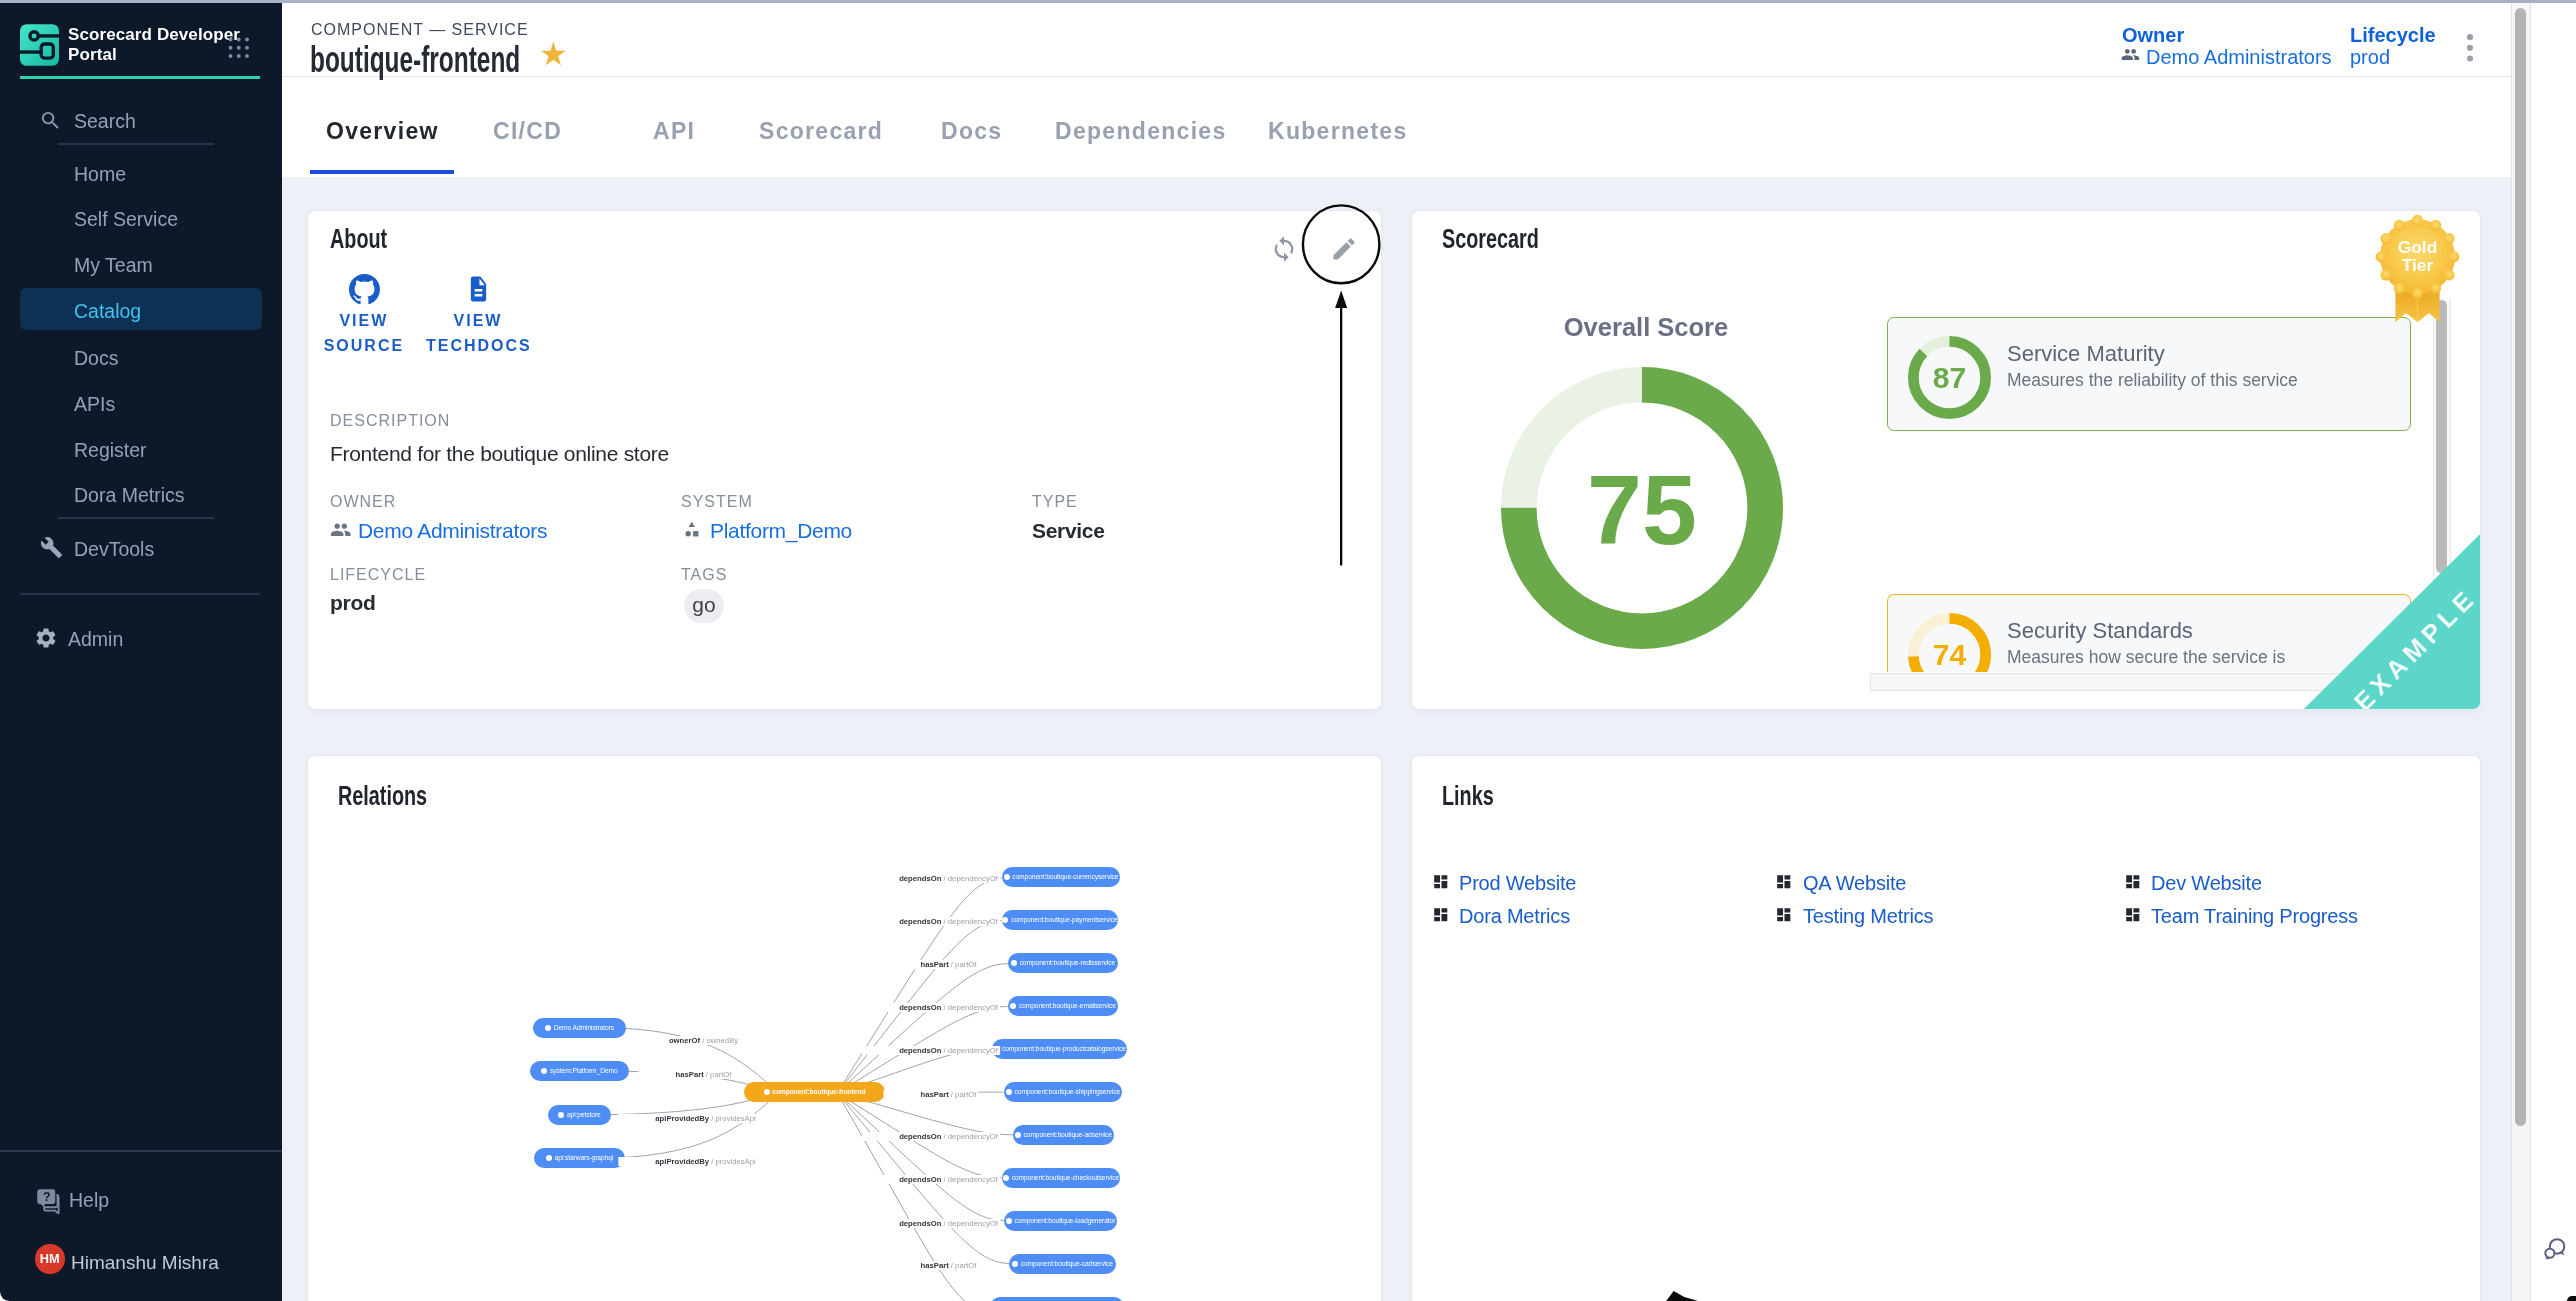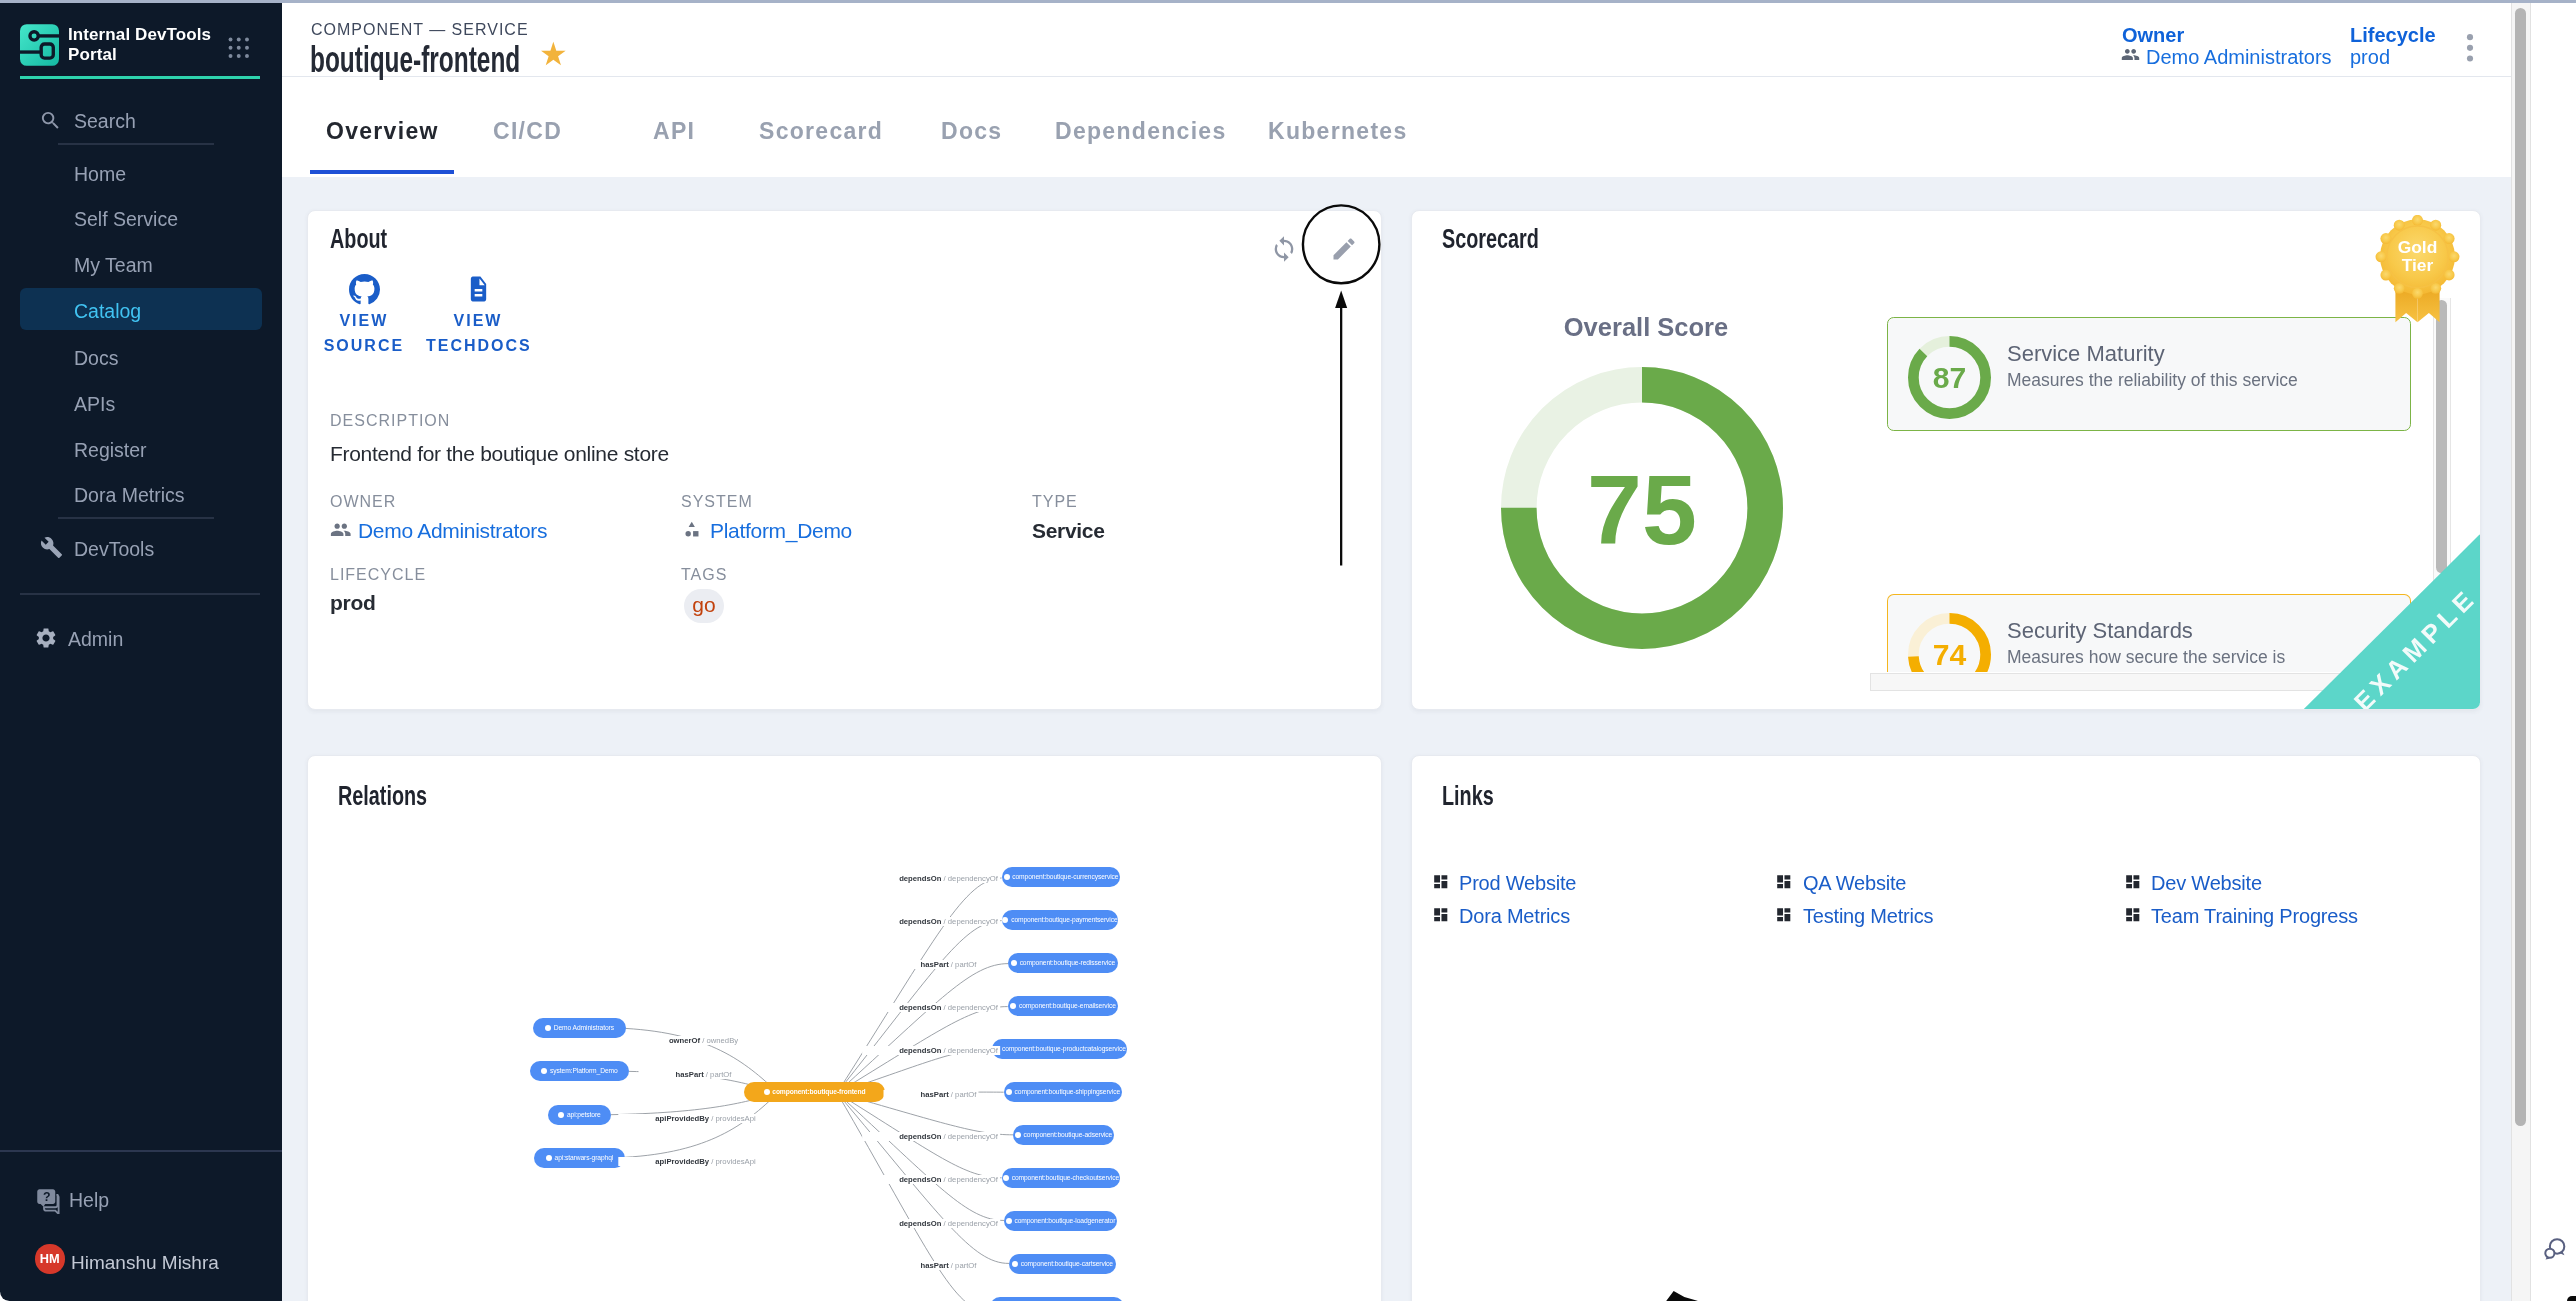--- a/index.html
+++ b/index.html
@@ -64,21 +64,21 @@
       <stop offset="0" stop-color="#45e6ca"></stop>
           <stop offset="1" stop-color="#14b9a2"></stop>
       </linearGradient>
     </defs>
     <rect x="0" y="0" width="58" height="62" rx="10" fill="url(#lg2)"></rect>
     <circle cx="21" cy="17.5" r="6.2" fill="none" stroke="#0d1929" stroke-width="5"></circle>
     <rect x="26.5" y="15" width="31.5" height="5" fill="#0d1929"></rect>
     <rect x="0" y="39" width="33" height="5" fill="#0d1929"></rect>
     <rect x="31.5" y="29.5" width="18" height="21" rx="5" fill="none" stroke="#0d1929" stroke-width="5"></rect>
   </svg>
-  <div class="abs" id="apptitle">Internal DevTools Portal</div>
+  <div class="abs" id="apptitle">Scorecard Developer Portal</div>
   <svg class="abs" id="gridots" width="21.5" height="21.5" viewBox="0 0 34 34" fill="#7e8a9d">
     <circle cx="4" cy="4" r="3.1"></circle>
       <circle cx="17" cy="4" r="3.1"></circle>
       <circle cx="30" cy="4" r="3.1"></circle>
     <circle cx="4" cy="17" r="3.1"></circle>
       <circle cx="17" cy="17" r="3.1"></circle>
       <circle cx="30" cy="17" r="3.1"></circle>
     <circle cx="4" cy="30" r="3.1"></circle>
       <circle cx="17" cy="30" r="3.1"></circle>
       <circle cx="30" cy="30" r="3.1"></circle>
@@ -176,21 +176,21 @@
     <path d="M12 3l3.5 6h-7L12 3z"></path>
       <circle cx="8" cy="16.5" r="3"></circle>
       <rect x="13.5" y="13.5" width="6" height="6"></rect>
   </svg>
   <div class="abs val" style="left:402px; top:308px; color:#176ede;">Platform_Demo</div>
   <div class="abs lbl" style="left:724px; top:282px;">TYPE</div>
   <div class="abs val" style="left:724px; top:308px; font-weight:bold;">Service</div>
   <div class="abs lbl" style="left:22px; top:355px;">LIFECYCLE</div>
   <div class="abs val" style="left:22px; top:380px; font-weight:bold;">prod</div>
   <div class="abs lbl" style="left:373px; top:355px;">TAGS</div>
-  <div class="abs" style="left:376px; top:378px; width:40px; height:34px; background:#ebedf2; border-radius:17px; text-align:center; font-size:21px; color:#c2410c; line-height:32px;">go</div>
+  <div class="abs" style="left:376px; top:378px; width:40px; height:34px; background:#ebedf2; border-radius:17px; text-align:center; font-size:21px; color:#404040; line-height:32px;">go</div>
 </div>
 
 <div class="abs card" style="left:1411px; top:210px; width:1070px; height:500px; overflow:hidden;">
   <div class="abs cardtitle" style="left:29.5px; top:12px;">Scorecard</div>
   <div class="abs" style="left:120px; top:102px; width:228px; text-align:center; font-size:25.5px; font-weight:bold; color:#696f85; white-space:nowrap;">Overall Score</div>
   <svg class="abs" style="left:89px; top:156px;" width="282" height="282" viewBox="0 0 420 420">
     <circle cx="210" cy="210" r="183.5" fill="none" stroke="#e9f2e4" stroke-width="53"></circle>
     <circle cx="210" cy="210" r="183.5" fill="none" stroke="#6aaa4a" stroke-width="53" stroke-dasharray="864.7 1152.9" transform="rotate(-90 210 210)"></circle>
     <text x="210" y="263" text-anchor="middle" font-size="147" font-weight="bold" fill="#6aaa4a" font-family="Liberation Sans, sans-serif">75</text>
   </svg>

